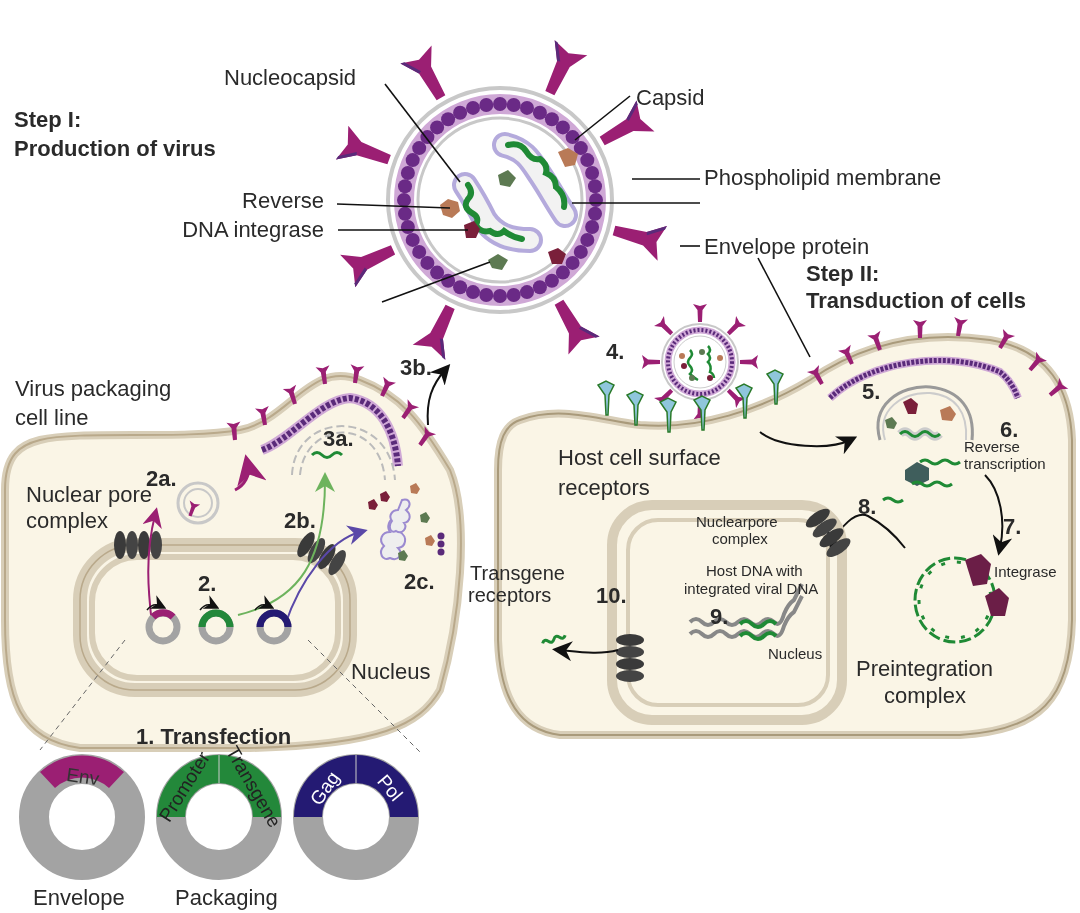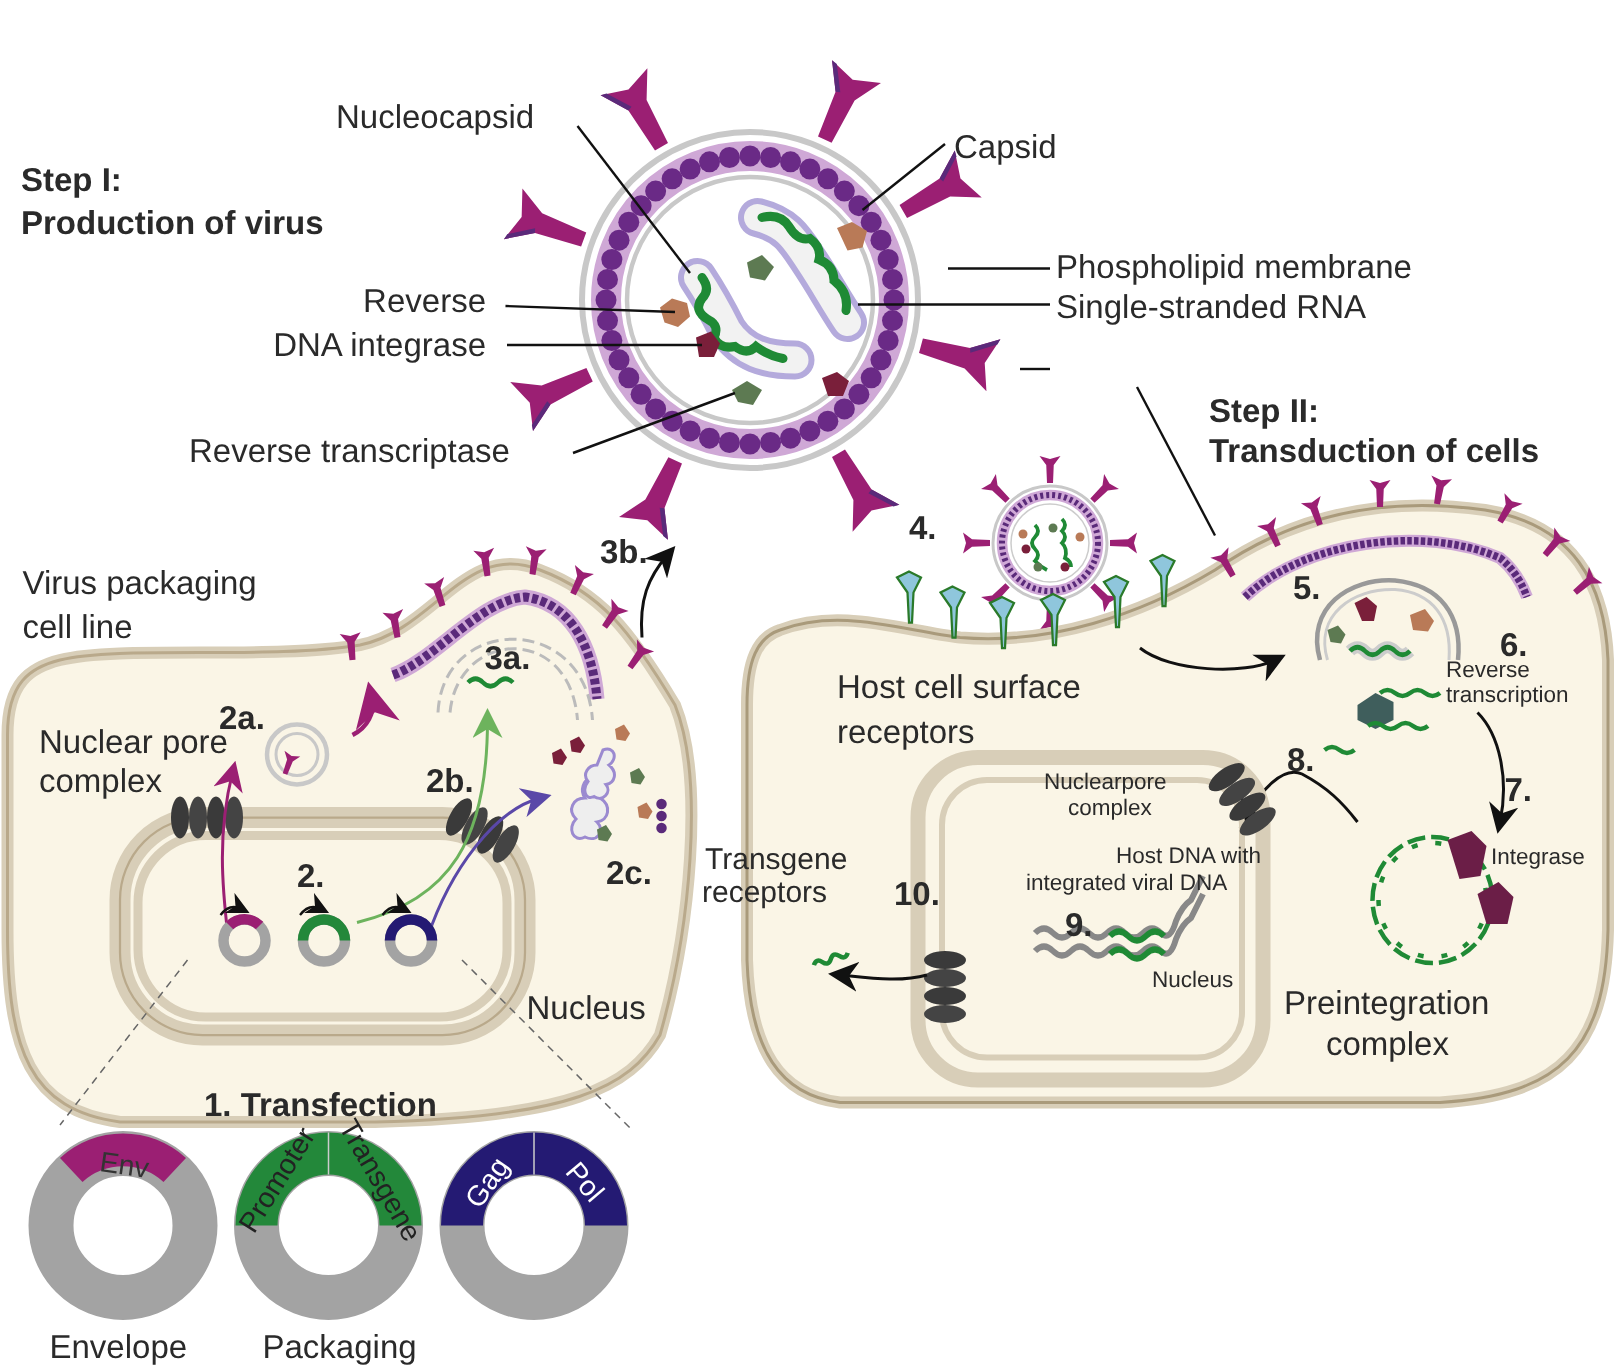--- a/index.html
+++ b/index.html
@@ -326,23 +326,22 @@
   <text class="ring-text" x="385" y="792" text-anchor="middle" fill="#fff" transform="rotate(50 385 792)">Pol</text>
 </svg>
 
 <div class="lbl b" style="left:14px;top:108px;">Step I:</div>
 <div class="lbl b" style="left:14px;top:137px;">Production of virus</div>
 
 <div class="lbl" style="left:224px;top:66px;">Nucleocapsid</div>
 <div class="lbl" style="left:636px;top:86px;">Capsid</div>
 <div class="lbl right" style="left:200px;top:189px;width:124px;">Reverse</div>
 <div class="lbl right" style="left:120px;top:218px;width:204px;">DNA integrase</div>
-<div class="lbl" style="left:126px;top:289px;">Reverse transcriptase</div>
 <div class="lbl" style="left:704px;top:166px;">Phospholipid membrane</div>
-<div class="lbl" style="left:704px;top:193px;">Single-stranded RNA</div>
+<div class="lbl" style="left:704px;top:235px;">Envelope protein</div>
 
 <div class="lbl b" style="left:806px;top:262px;">Step II:</div>
 <div class="lbl b" style="left:806px;top:289px;">Transduction of cells</div>
 
 <div class="lbl" style="left:15px;top:377px;">Virus packaging</div>
 <div class="lbl" style="left:15px;top:406px;">cell line</div>
 <div class="lbl" style="left:26px;top:483px;">Nuclear pore</div>
 <div class="lbl" style="left:26px;top:509px;">complex</div>
 <div class="lbl" style="left:351px;top:660px;">Nucleus</div>
 <div class="lbl b" style="left:198px;top:572px;">2.</div>
@@ -363,21 +362,21 @@
 <div class="lbl b" style="left:858px;top:495px;">8.</div>
 <div class="lbl b" style="left:710px;top:605px;">9.</div>
 <div class="lbl b" style="left:596px;top:584px;">10.</div>
 
 <div class="lbl" style="left:558px;top:446px;">Host cell surface</div>
 <div class="lbl" style="left:558px;top:476px;">receptors</div>
 <div class="lbl sm" style="left:964px;top:438px;">Reverse</div>
 <div class="lbl sm" style="left:964px;top:455px;">transcription</div>
 <div class="lbl sm" style="left:696px;top:513px;">Nuclearpore</div>
 <div class="lbl sm" style="left:712px;top:530px;">complex</div>
-<div class="lbl sm" style="left:744px;top:562px;">Host DNA with</div>
+<div class="lbl sm" style="left:706px;top:562px;">Host DNA with</div>
 <div class="lbl sm" style="left:684px;top:580px;">integrated viral DNA</div>
 <div class="lbl sm" style="left:768px;top:645px;">Nucleus</div>
 <div class="lbl sm" style="left:994px;top:563px;">Integrase</div>
 <div class="lbl" style="left:856px;top:657px;">Preintegration</div>
 <div class="lbl" style="left:884px;top:684px;">complex</div>
 <div class="lbl md" style="left:470px;top:562px;">Transgene</div>
 <div class="lbl md" style="left:468px;top:584px;">receptors</div>
 
 </div>
 

